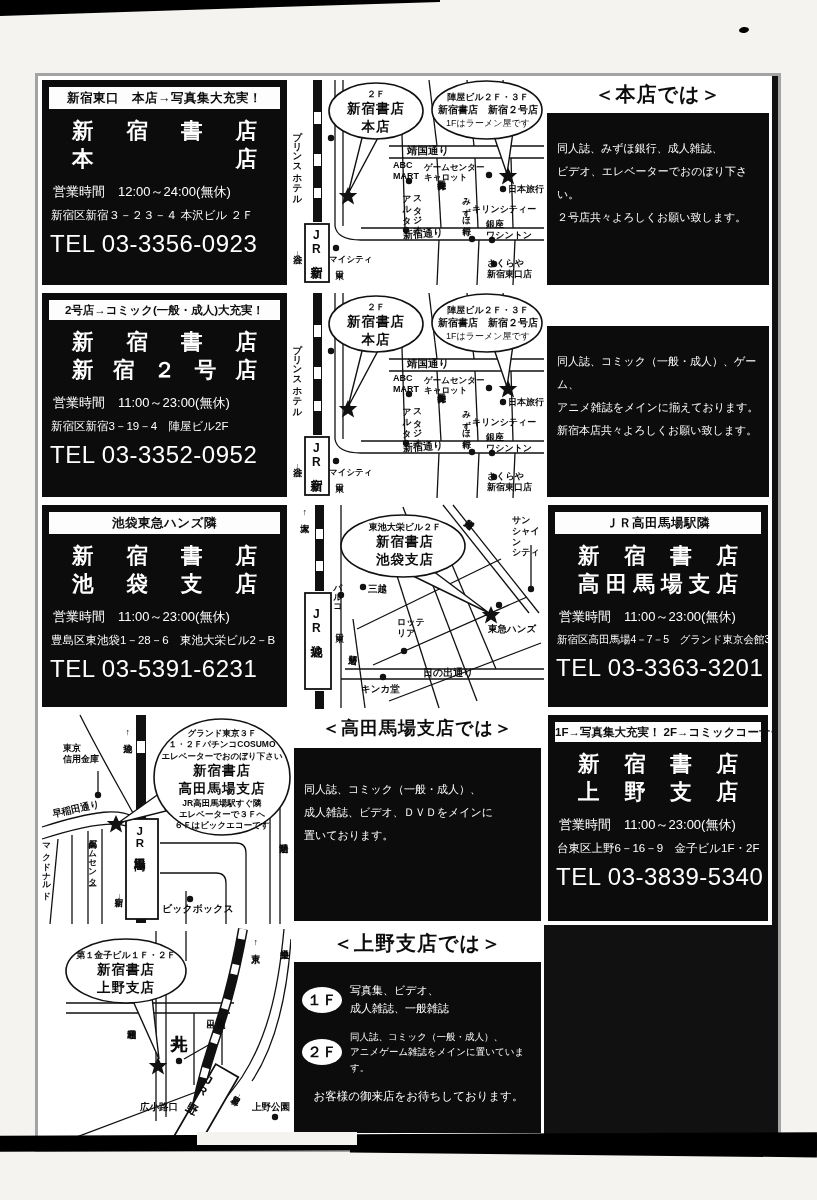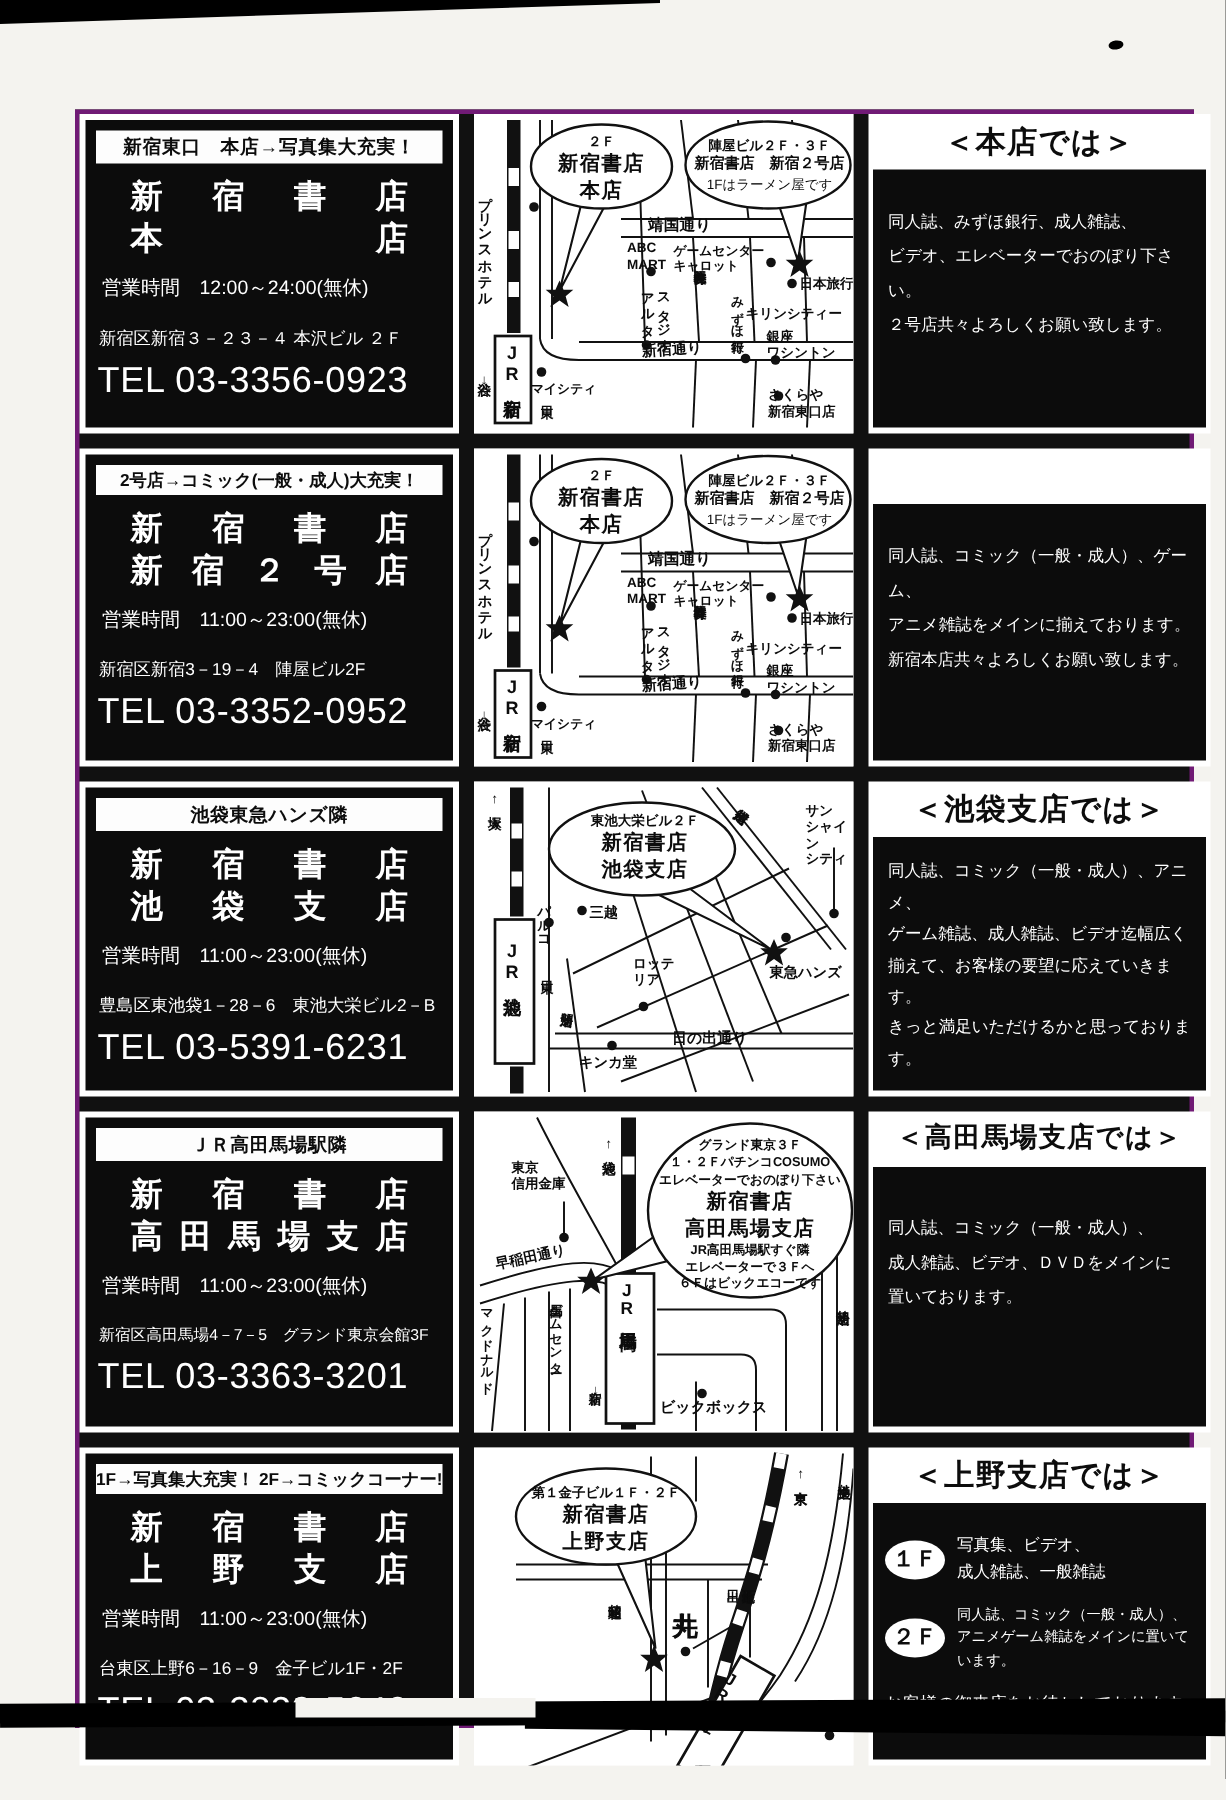--- a/index.html
+++ b/index.html
@@ -5,31 +5,31 @@
   html,body{margin:0;padding:0}
   body{background:#e8e7e3;font-family:"Liberation Sans","DejaVu Sans",sans-serif;-webkit-font-smoothing:antialiased}
   #page{position:relative;width:817px;height:1200px;background:#f4f3ef;overflow:hidden;margin:0 auto}
   
   .art-top{position:absolute;left:0;top:0;width:440px;height:16px;background:#000;clip-path:polygon(0 0,100% 0,100% 12%,0 100%)}
   .art-dot{position:absolute;left:739px;top:27px;width:10px;height:6px;background:#000;border-radius:50%;transform:rotate(-8deg)}
   .art-band{position:absolute;left:0;top:1134px;width:817px;height:16px;background:#000;transform:rotate(-0.25deg)}
   .art-band2{position:absolute;left:350px;top:1138px;width:467px;height:17px;background:#000;transform:rotate(0.6deg)}
   .art-notch{position:absolute;left:197px;top:1132px;width:160px;height:13px;background:#f4f3ef}
   
-  #grid{position:absolute;left:50px;top:73px;width:740px;height:1073px;background:#111;border:3px solid #701a75;
-        display:grid;grid-template-columns:253px 253px 228px;grid-template-rows:213px 212px 210px 214px 212px;gap:10px}
+  #grid{position:absolute;left:35px;top:73px;width:740px;height:1073px;background:#111;border:3px solid #a3a3a3;
+        display:grid;grid-template-columns:253px 253px 228px;grid-template-rows:213px 212px 210px 214px 212px;gap:0}
   .cell{position:relative;background:#fff;overflow:hidden}
   
   .store{position:absolute;inset:4px;background:#0c0c0c;color:#fff;text-align:center}
   .banner{margin:7px 7px 0;background:#fdfdfd;color:#0c0c0c;font-size:12.5px;font-weight:bold;padding:3px 0 2px;letter-spacing:.5px;white-space:nowrap}
   .banner.small{font-size:11.5px;letter-spacing:0}
   .sname{margin:9px 30px 0;font-size:21.5px;font-weight:600;line-height:1.3}
   .sname div{text-align:justify;text-align-last:justify}
   .hours{margin-top:9px;font-size:13px;text-align:left;padding-left:11px;white-space:nowrap}
-  .addr{margin-top:17px;font-size:11.5px;text-align:left;padding-left:9px;white-space:nowrap}
+  .addr{margin-top:7px;font-size:11.5px;text-align:left;padding-left:9px;white-space:nowrap}
   .tel{margin-top:7px;font-size:24px;text-align:left;padding-left:8px;letter-spacing:.5px;white-space:nowrap}
   
   .ititle{height:32px;font-size:20px;font-weight:600;text-align:center;padding-top:5px;letter-spacing:1px;white-space:nowrap;color:#0c0c0c}
   .iblack{position:absolute;left:3px;right:3px;bottom:4px;top:37px;background:#0c0c0c;color:#fff;font-size:11px;line-height:2.1;padding:24px 6px 0 10px;text-align:left}
   .iblack.tight{padding-top:13px;line-height:1.9}
   .iblack.mid{padding-top:30px}
   
   .iblack.floors{padding:20px 6px 0 8px;line-height:1.3}
   .frow{display:flex;align-items:center;margin-bottom:12px}
   .badge{flex:0 0 40px;height:26px;background:#fff;color:#0c0c0c;border-radius:50%;font-weight:bold;font-size:15px;line-height:26px;text-align:center;margin-right:8px}
@@ -328,29 +328,20 @@
         <div class="ml v" style="left:44px;top:126px;font-size:8.5px">東口</div>
         <div class="ml" style="left:106px;top:116px;font-size:9px">ロッテ
 リア</div>
         <div class="ml" style="left:197px;top:122px;font-size:9.5px">東急ハンズ</div>
         <div class="ml v" style="left:58px;top:148px;transform:rotate(8deg);font-size:8.5px">明治通り</div>
         <div class="ml" style="left:132px;top:166px;font-size:10px">日の出通り</div>
         <div class="ml" style="left:70px;top:182px;font-size:9.5px">キンカ堂</div>
       </div>
     </div>
 
-    <div class="cell">
-      <div class="ititle">＜池袋支店では＞</div>
-      <div class="iblack tight">
-        <div>同人誌、コミック（一般・成人）、アニメ、</div>
-        <div>ゲーム雑誌、成人雑誌、ビデオ迄幅広く</div>
-        <div>揃えて、お客様の要望に応えていきます。</div>
-        <div>きっと満足いただけるかと思っております。</div>
-      </div>
-    </div>
 
     <div class="cell">
       <div class="store">
         <div class="banner">ＪＲ高田馬場駅隣</div>
         <div class="sname">
           <div>新宿書店</div>
           <div>高田馬場支店</div>
         </div>
         <div class="hours">営業時間　11:00～23:00(無休)</div>
         <div class="addr" style="font-size:10.5px">新宿区高田馬場4－7－5　グランド東京会館3F</div>

